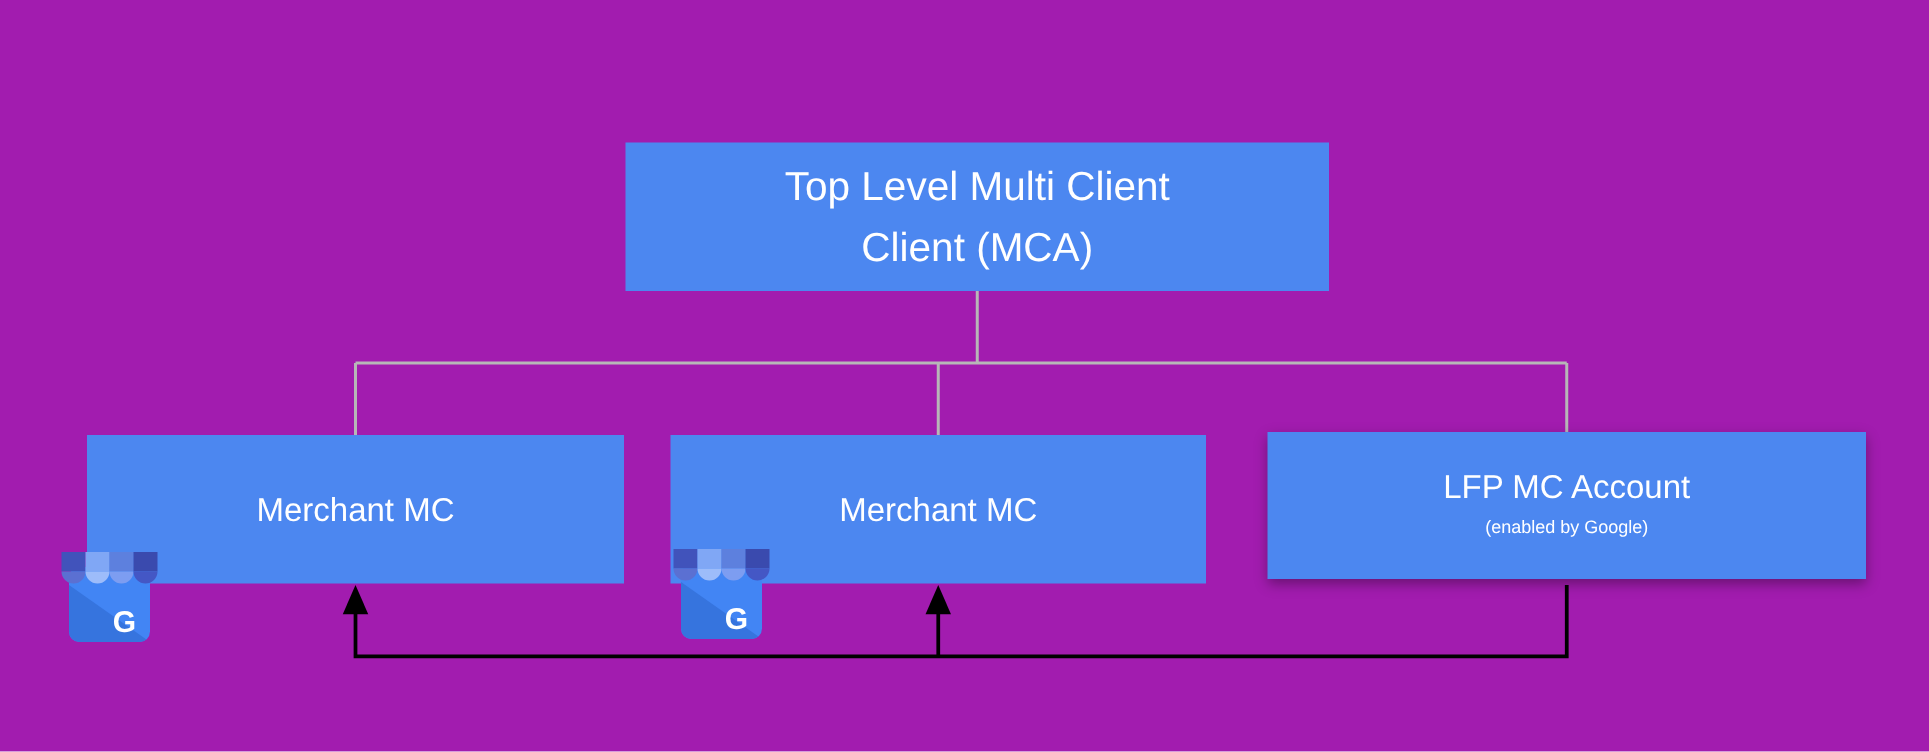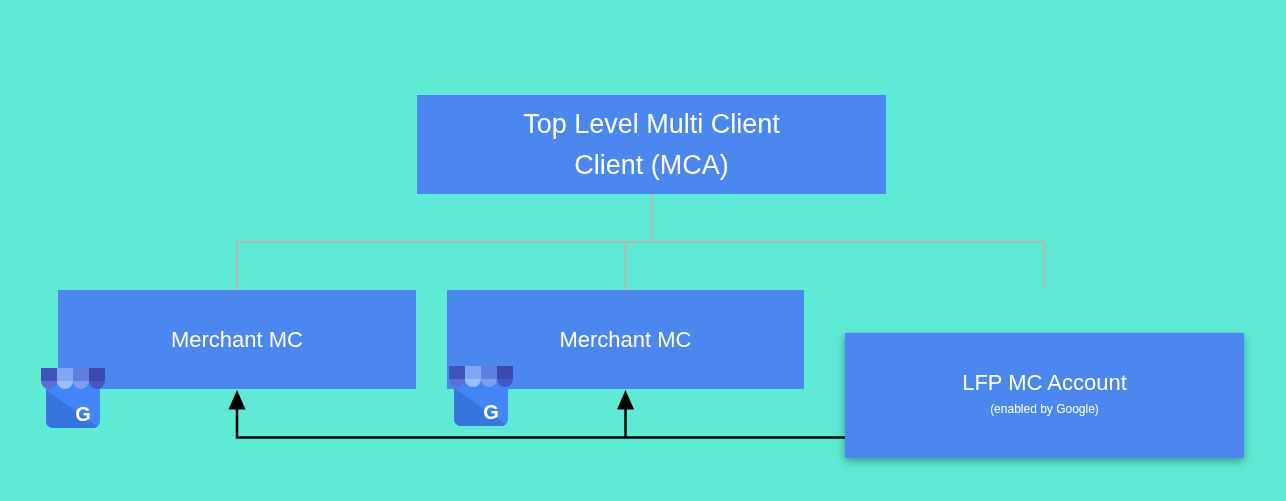--- a/index.html
+++ b/index.html
@@ -1,19 +1,19 @@
 <!DOCTYPE html>
 <html style="--node-fill: #4c87f0; --node-text: #ffffff; --tree-line: #b7b7b7; --flow-line: #000000; --icon-body: #4285f4; --icon-fold: #3674de; --icon-letter: #ffffff; --aw0t: #4153bb; --aw0b: #5b70d2; --aw1t: #80a7f5; --aw1b: #9dbcfa; --aw2t: #5d80de; --aw2b: #7d9df1; --aw3t: #3a4aae; --aw3b: #4457c5;"><head>
 <meta charset="utf-8">
 <style>
   html,body { margin:0; padding:0; background:#ffffff; }
   .canvas {
     position:relative;
     width:1286px; height:501px;
-    background:#5eead4;
+    background:#a21caf;
     overflow:hidden;
     font-family:"Liberation Sans", sans-serif;
   }
   svg.wires {
     position:absolute; left:0; top:0;
     pointer-events:none;
   }
   .tree path {
     fill:none;
     stroke:var(--tree-line,#b7b7b7);
@@ -30,22 +30,22 @@
     position:absolute;
     display:flex; flex-direction:column;
     justify-content:center; align-items:center;
     text-align:center;
     background:var(--node-fill,#4c87f0);
     color:var(--node-text,#ffffff);
   }
   .node-top  { left:417px; top:95px;  width:469px; height:99px;  font-size:27px; line-height:41px; }
   .node-sub1 { left:58px;  top:290px; width:358px; height:99px;  font-size:22px; line-height:27px; }
   .node-sub2 { left:447px; top:290px; width:357px; height:99px;  font-size:22px; line-height:27px; }
-  .node-lfp  { left:845px; top:288px; width:399px; height:125px; font-size:22px; line-height:27px;
-               box-shadow:0 3px 8px rgba(0,0,0,0.35);margin-top:45px; }
+  .node-lfp  { left:845px; top:288px; width:399px; height:98px; font-size:22px; line-height:27px;
+               box-shadow:0 3px 8px rgba(0,0,0,0.35); }
   .node-lfp .nline2 { font-size:12px; line-height:26px; }
 
   .biz-icon { position:absolute; }
   .biz-icon.icon1 { left:38px;  top:368px; }
   .biz-icon.icon2 { left:446px; top:366px; }
   .biz-icon text {
     fill:var(--icon-letter,#ffffff);
     font-family:"Liberation Sans", sans-serif;
     font-size:20px; font-weight:bold;
   }

